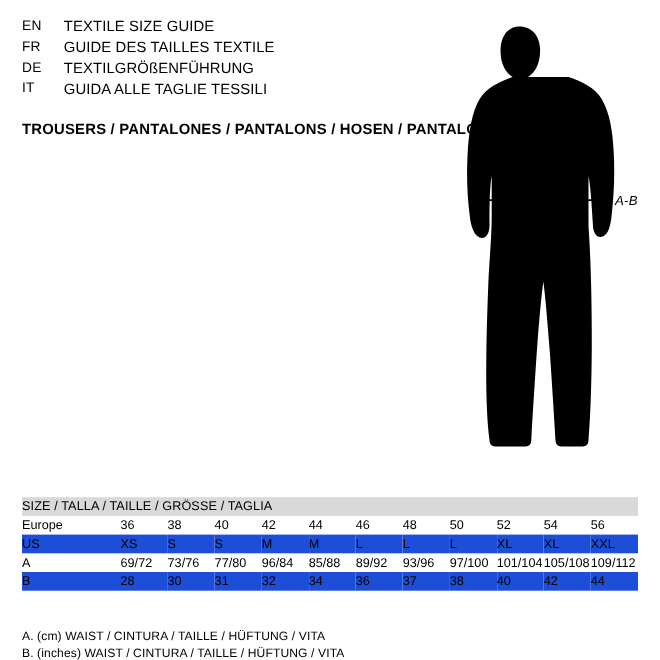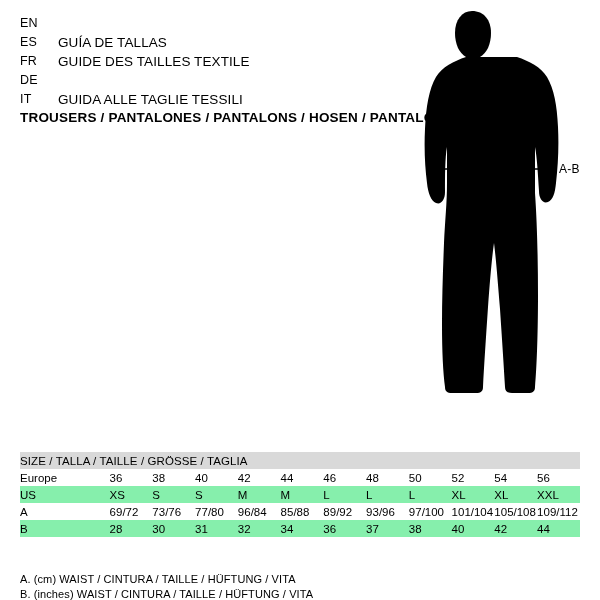--- a/index.html
+++ b/index.html
@@ -50,23 +50,24 @@
     top: 110px;
     font-size: 13.5px;
     font-weight: bold;
     letter-spacing: 0.2px;
   }
 
   
   .figure-wrap {
     position: absolute;
     left: 398px;
-    top: 7px;
+    top: 20px;
     width: 195px;
     height: 400px;
+    font-style: italic;
   }
   .figure-svg {
     display: block;
   }
   .ab-label {
     position: absolute;
     left: 161px;
     top: 155px;
     font-size: 12px;
     letter-spacing: 0.3px;
@@ -98,21 +99,21 @@
     font-weight: normal;
     vertical-align: middle;
     white-space: nowrap;
   }
   tr.head-row td {
     background: #d9d9d9;
     font-size: 11.5px;
     letter-spacing: 0.1px;
   }
   tr.shade td {
-    background: #86efac;
+    background: #1d4ed8;
   }
   td.label-col {
     width: 88px;
     padding-left: 2px;
   }
   td.val {
     width: 42px;
     padding-left: 2px;
     margin-left: 36px;
   }
@@ -127,31 +128,29 @@
   }
 </style>
 </head>
 <body>
 
 <div class="page">
 
   <div class="lang-block">
     <div class="lang-row">
       <span class="lang-code">EN</span>
-    </div>
-    <div class="lang-row">
-      <span class="lang-code">ES</span>
-      <span class="lang-text">GUÍA DE TALLAS</span>
+      <span class="lang-text">TEXTILE SIZE GUIDE</span>
     </div>
     <div class="lang-row">
       <span class="lang-code">FR</span>
       <span class="lang-text">GUIDE DES TAILLES TEXTILE</span>
     </div>
     <div class="lang-row">
       <span class="lang-code">DE</span>
+      <span class="lang-text">TEXTILGRÖßENFÜHRUNG</span>
     </div>
     <div class="lang-row">
       <span class="lang-code">IT</span>
       <span class="lang-text">GUIDA ALLE TAGLIE TESSILI</span>
     </div>
   </div>
 
   <div class="garment-title">TROUSERS / PANTALONES / PANTALONS / HOSEN / PANTALONI</div>
 
   <div class="figure-wrap">

